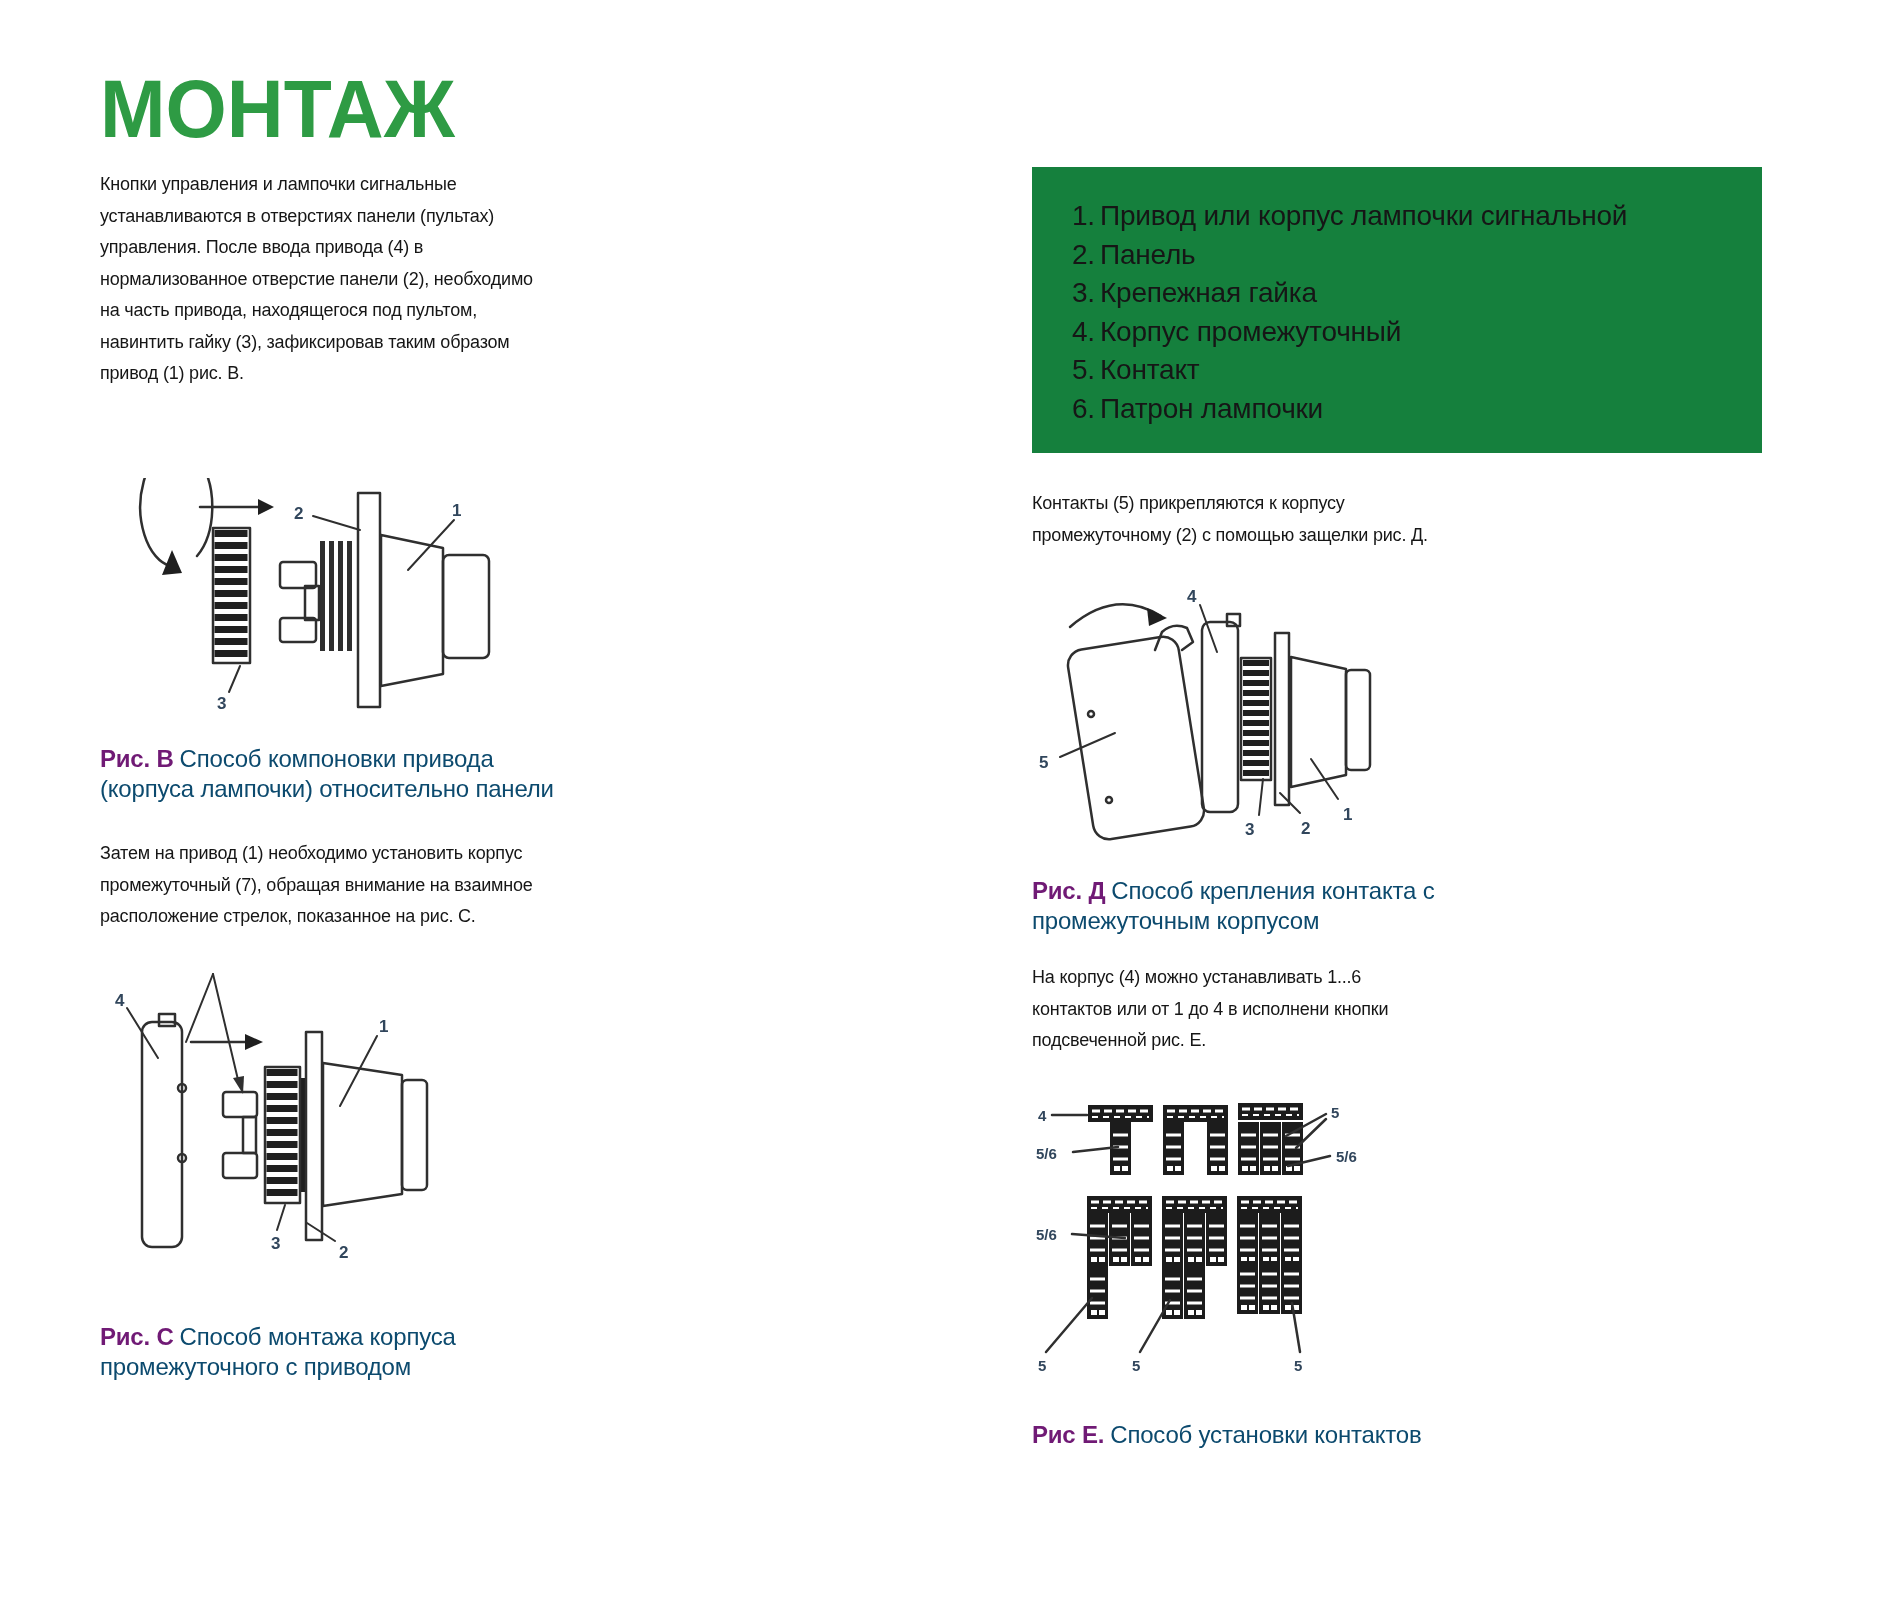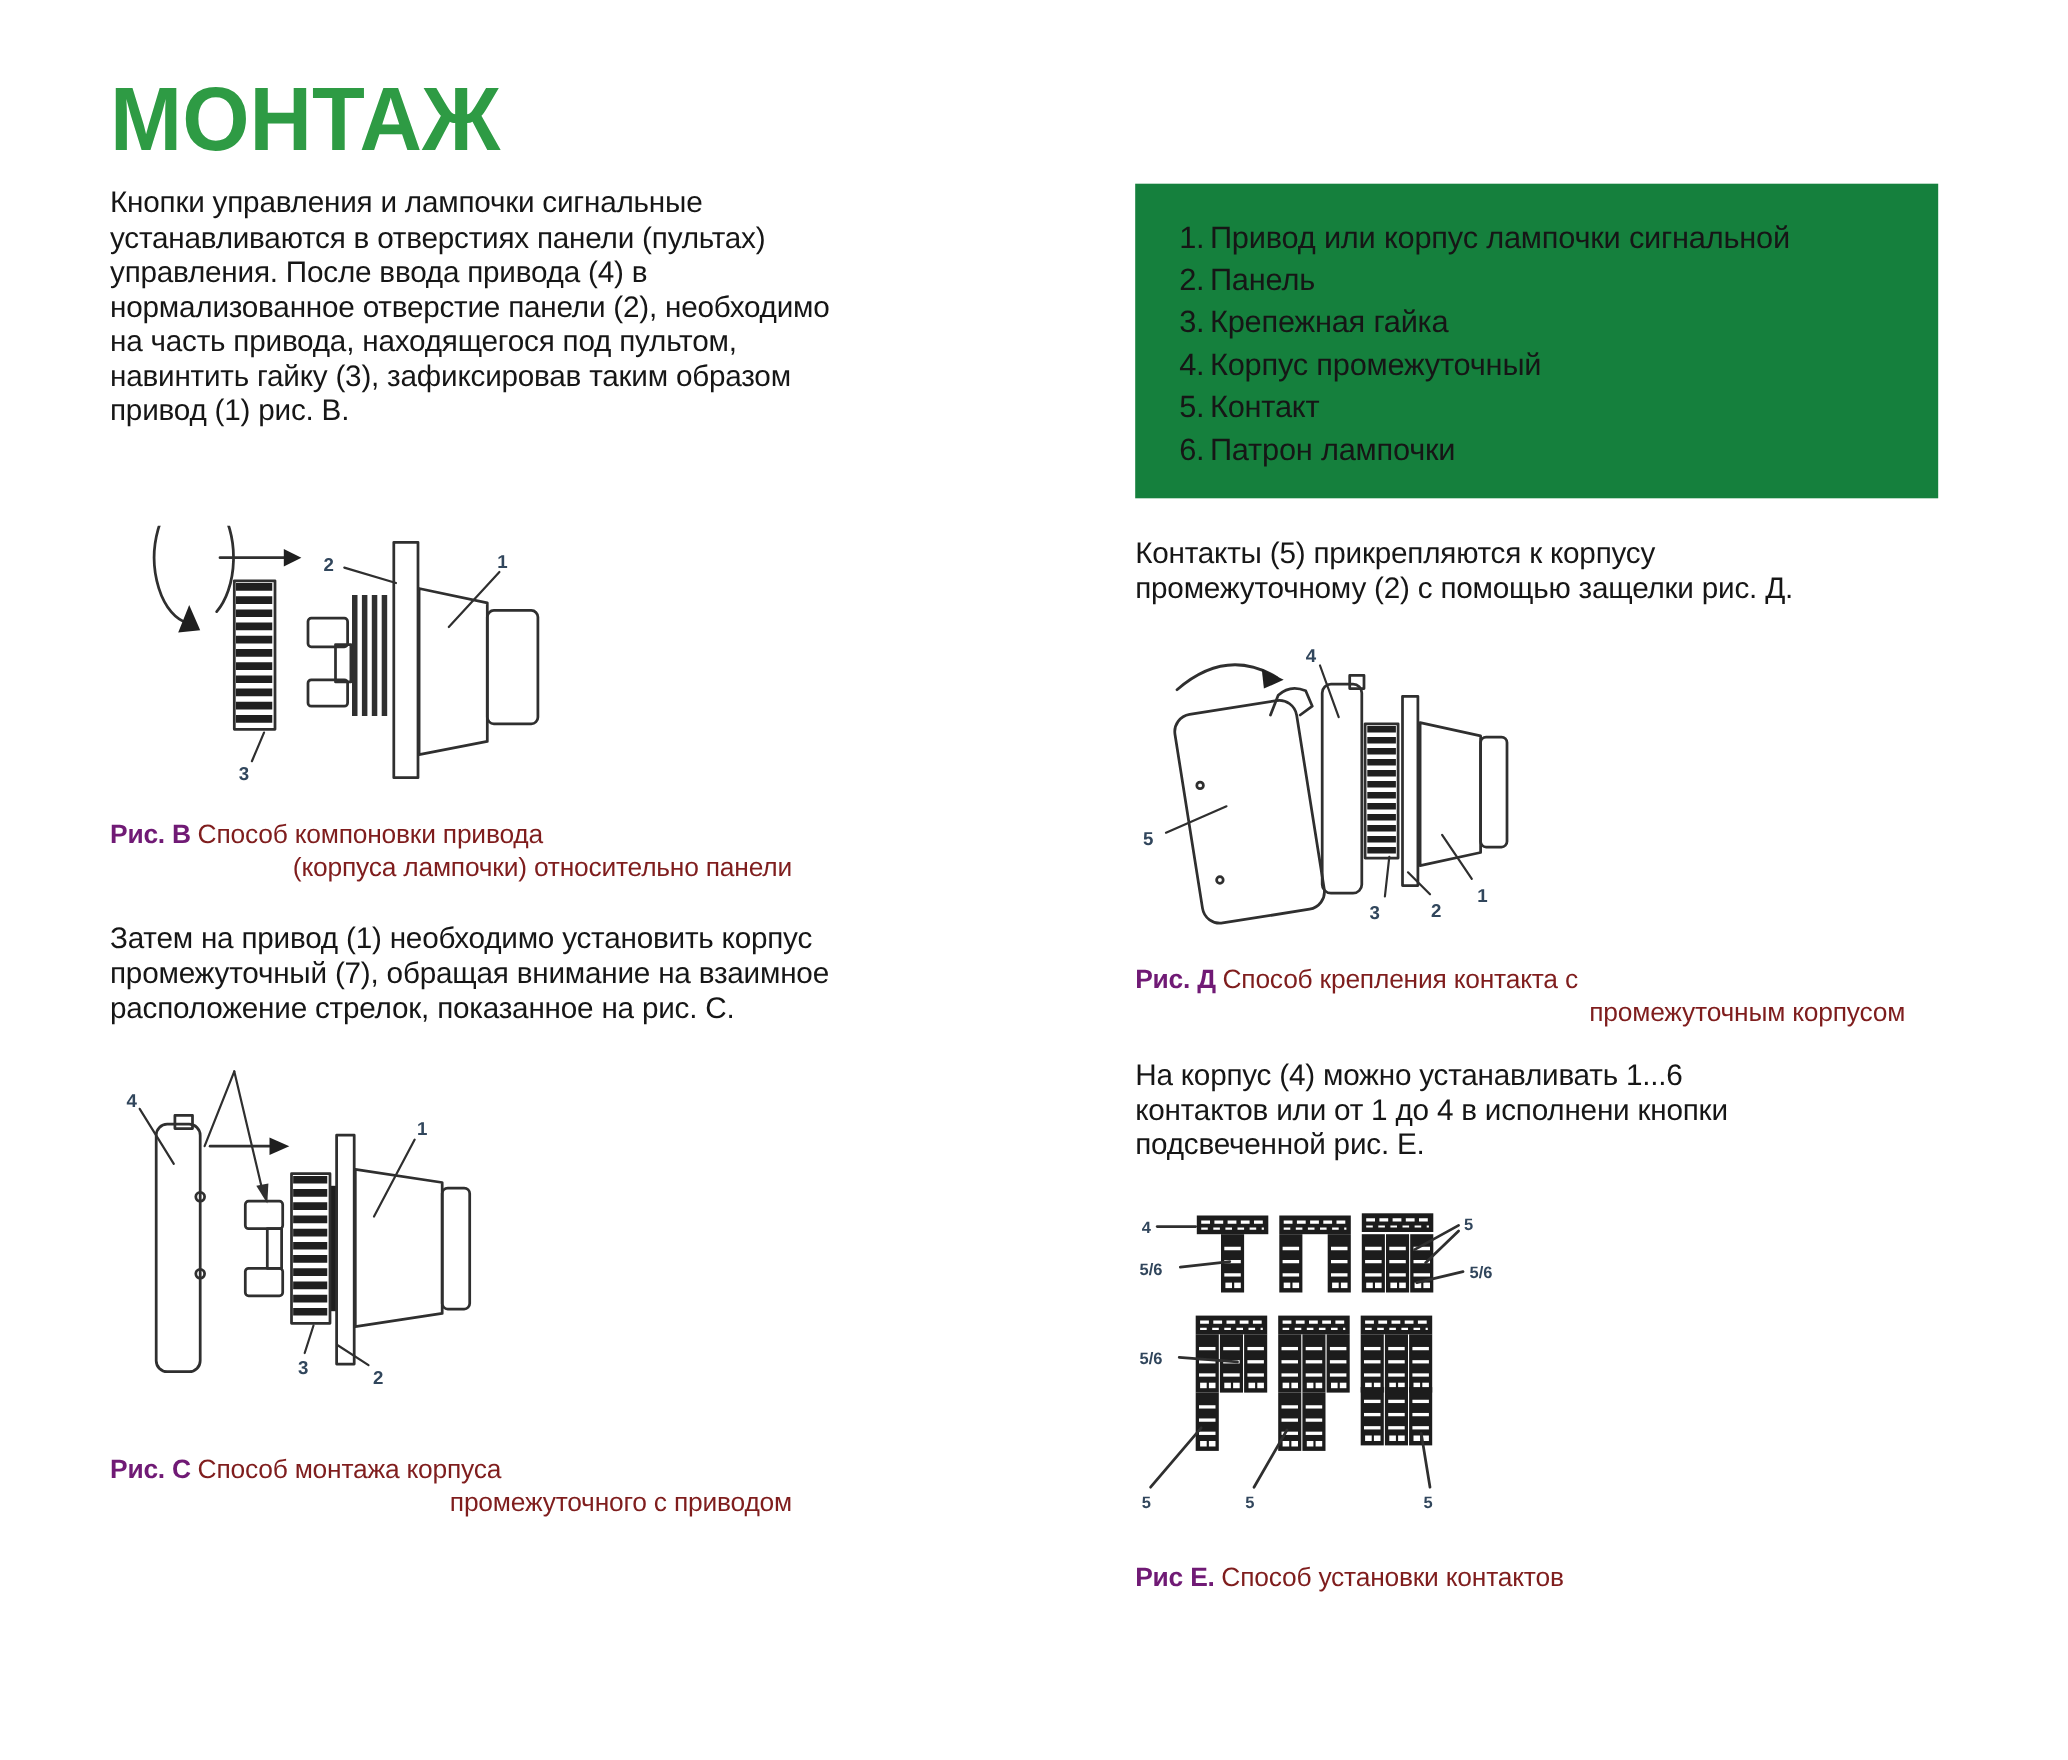--- a/index.html
+++ b/index.html
@@ -1,25 +1,25 @@
 <!DOCTYPE html>
 <html lang="ru"><head>
 <meta charset="utf-8">
 <style>
   html,body{margin:0;padding:0;background:#ffffff;}
   body{width:1880px;height:1600px;position:relative;overflow:hidden;
        font-family:"Liberation Sans","DejaVu Sans",sans-serif;color:#161616;}
   .abs{position:absolute;}
   h1.title{margin:0;font-size:82px;font-weight:800;letter-spacing:0px;
            color:#2e9b44;transform:scaleX(.96);transform-origin:left top;}
-  .para{font-size:27px;line-height:31.5px;letter-spacing:-.2px;color:#161616;}
+  .para{font-size:18px;line-height:31.5px;letter-spacing:-.2px;color:#161616;}
   .para .tline{white-space:nowrap;}
   .caption{font-size:24px;line-height:30px;letter-spacing:-.2px;}
   .cap-label{font-weight:bold;color:#701a75;margin-right:6px;}
-  .cap-rest{color:#7f1d1d;text-align:right;}
+  .cap-rest{color:#0c4a6e;}
   .legend{background:#15803d;width:730px;height:286px;box-sizing:border-box;
           padding:30px 24px 0 40px;}
   .legend-item{font-size:28px;line-height:38.5px;letter-spacing:-.2px;white-space:nowrap;}
   .legend-item .num{margin-right:5px;}
   svg.fig{display:block;}
   svg .lbl{font-family:"Liberation Sans","DejaVu Sans",sans-serif;
            font-size:17px;font-weight:bold;fill:#31465c;}
   svg .lbl-sm{font-size:15px;}
 </style>
 </head>

